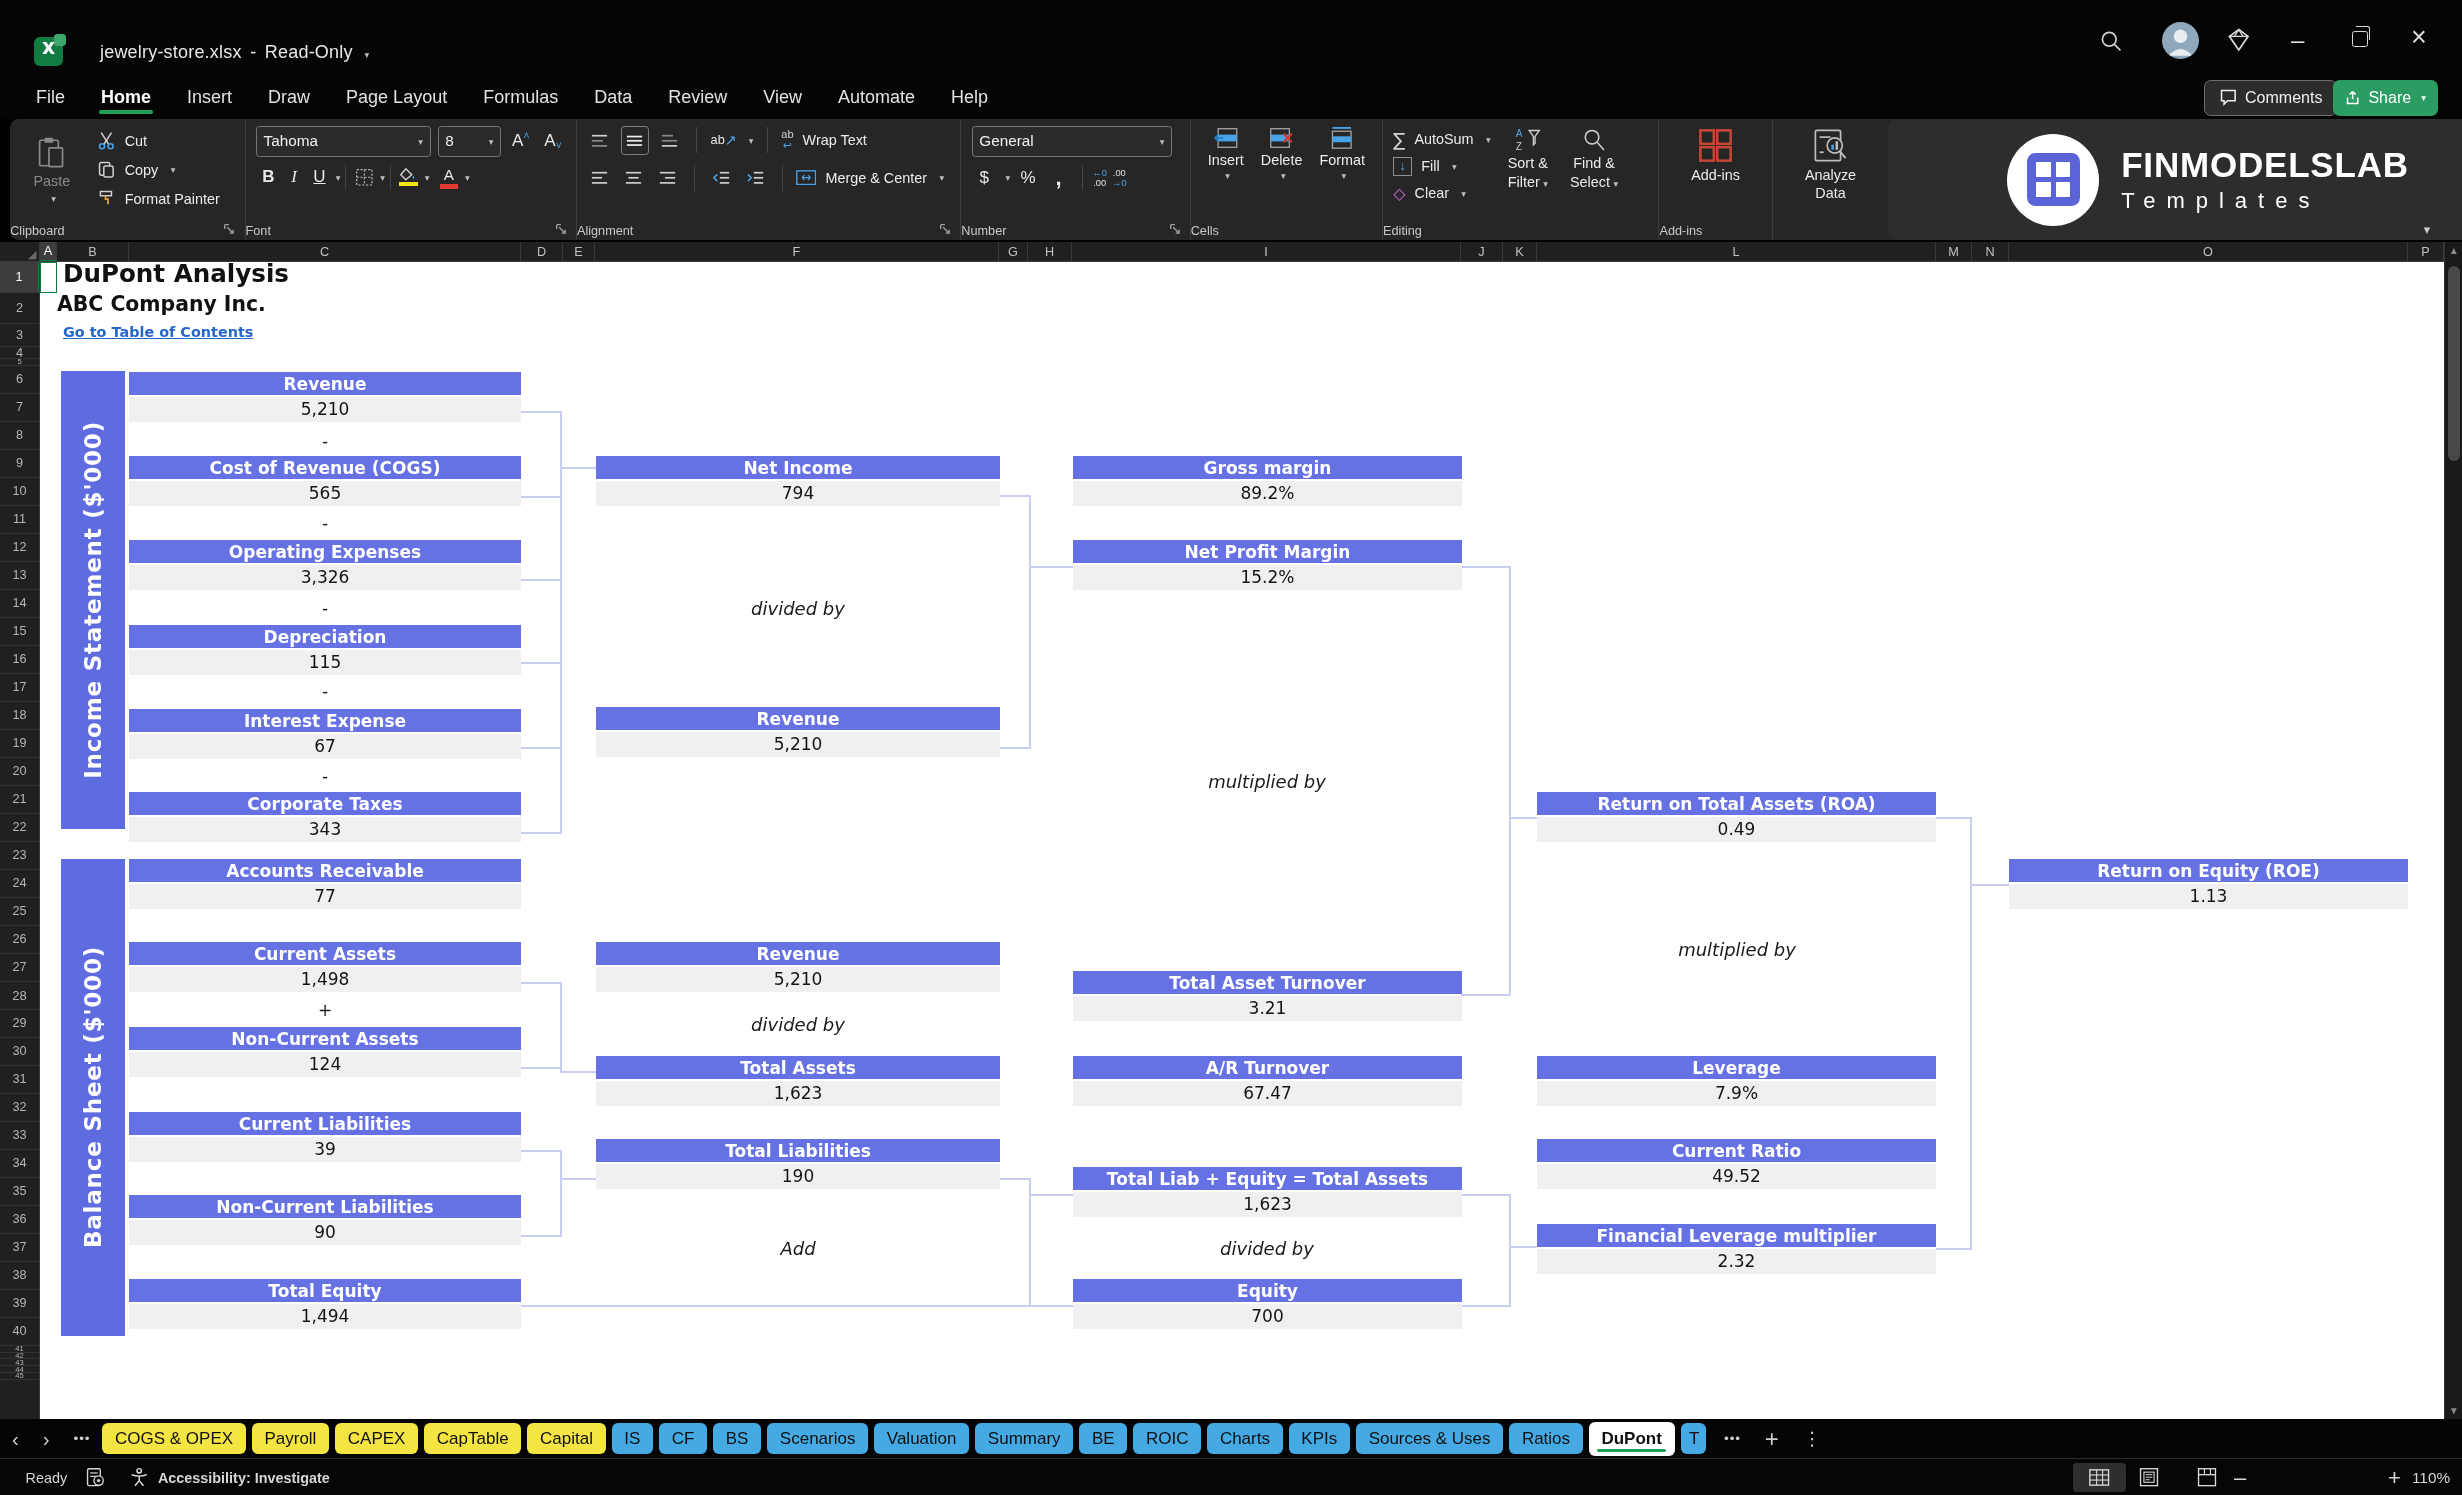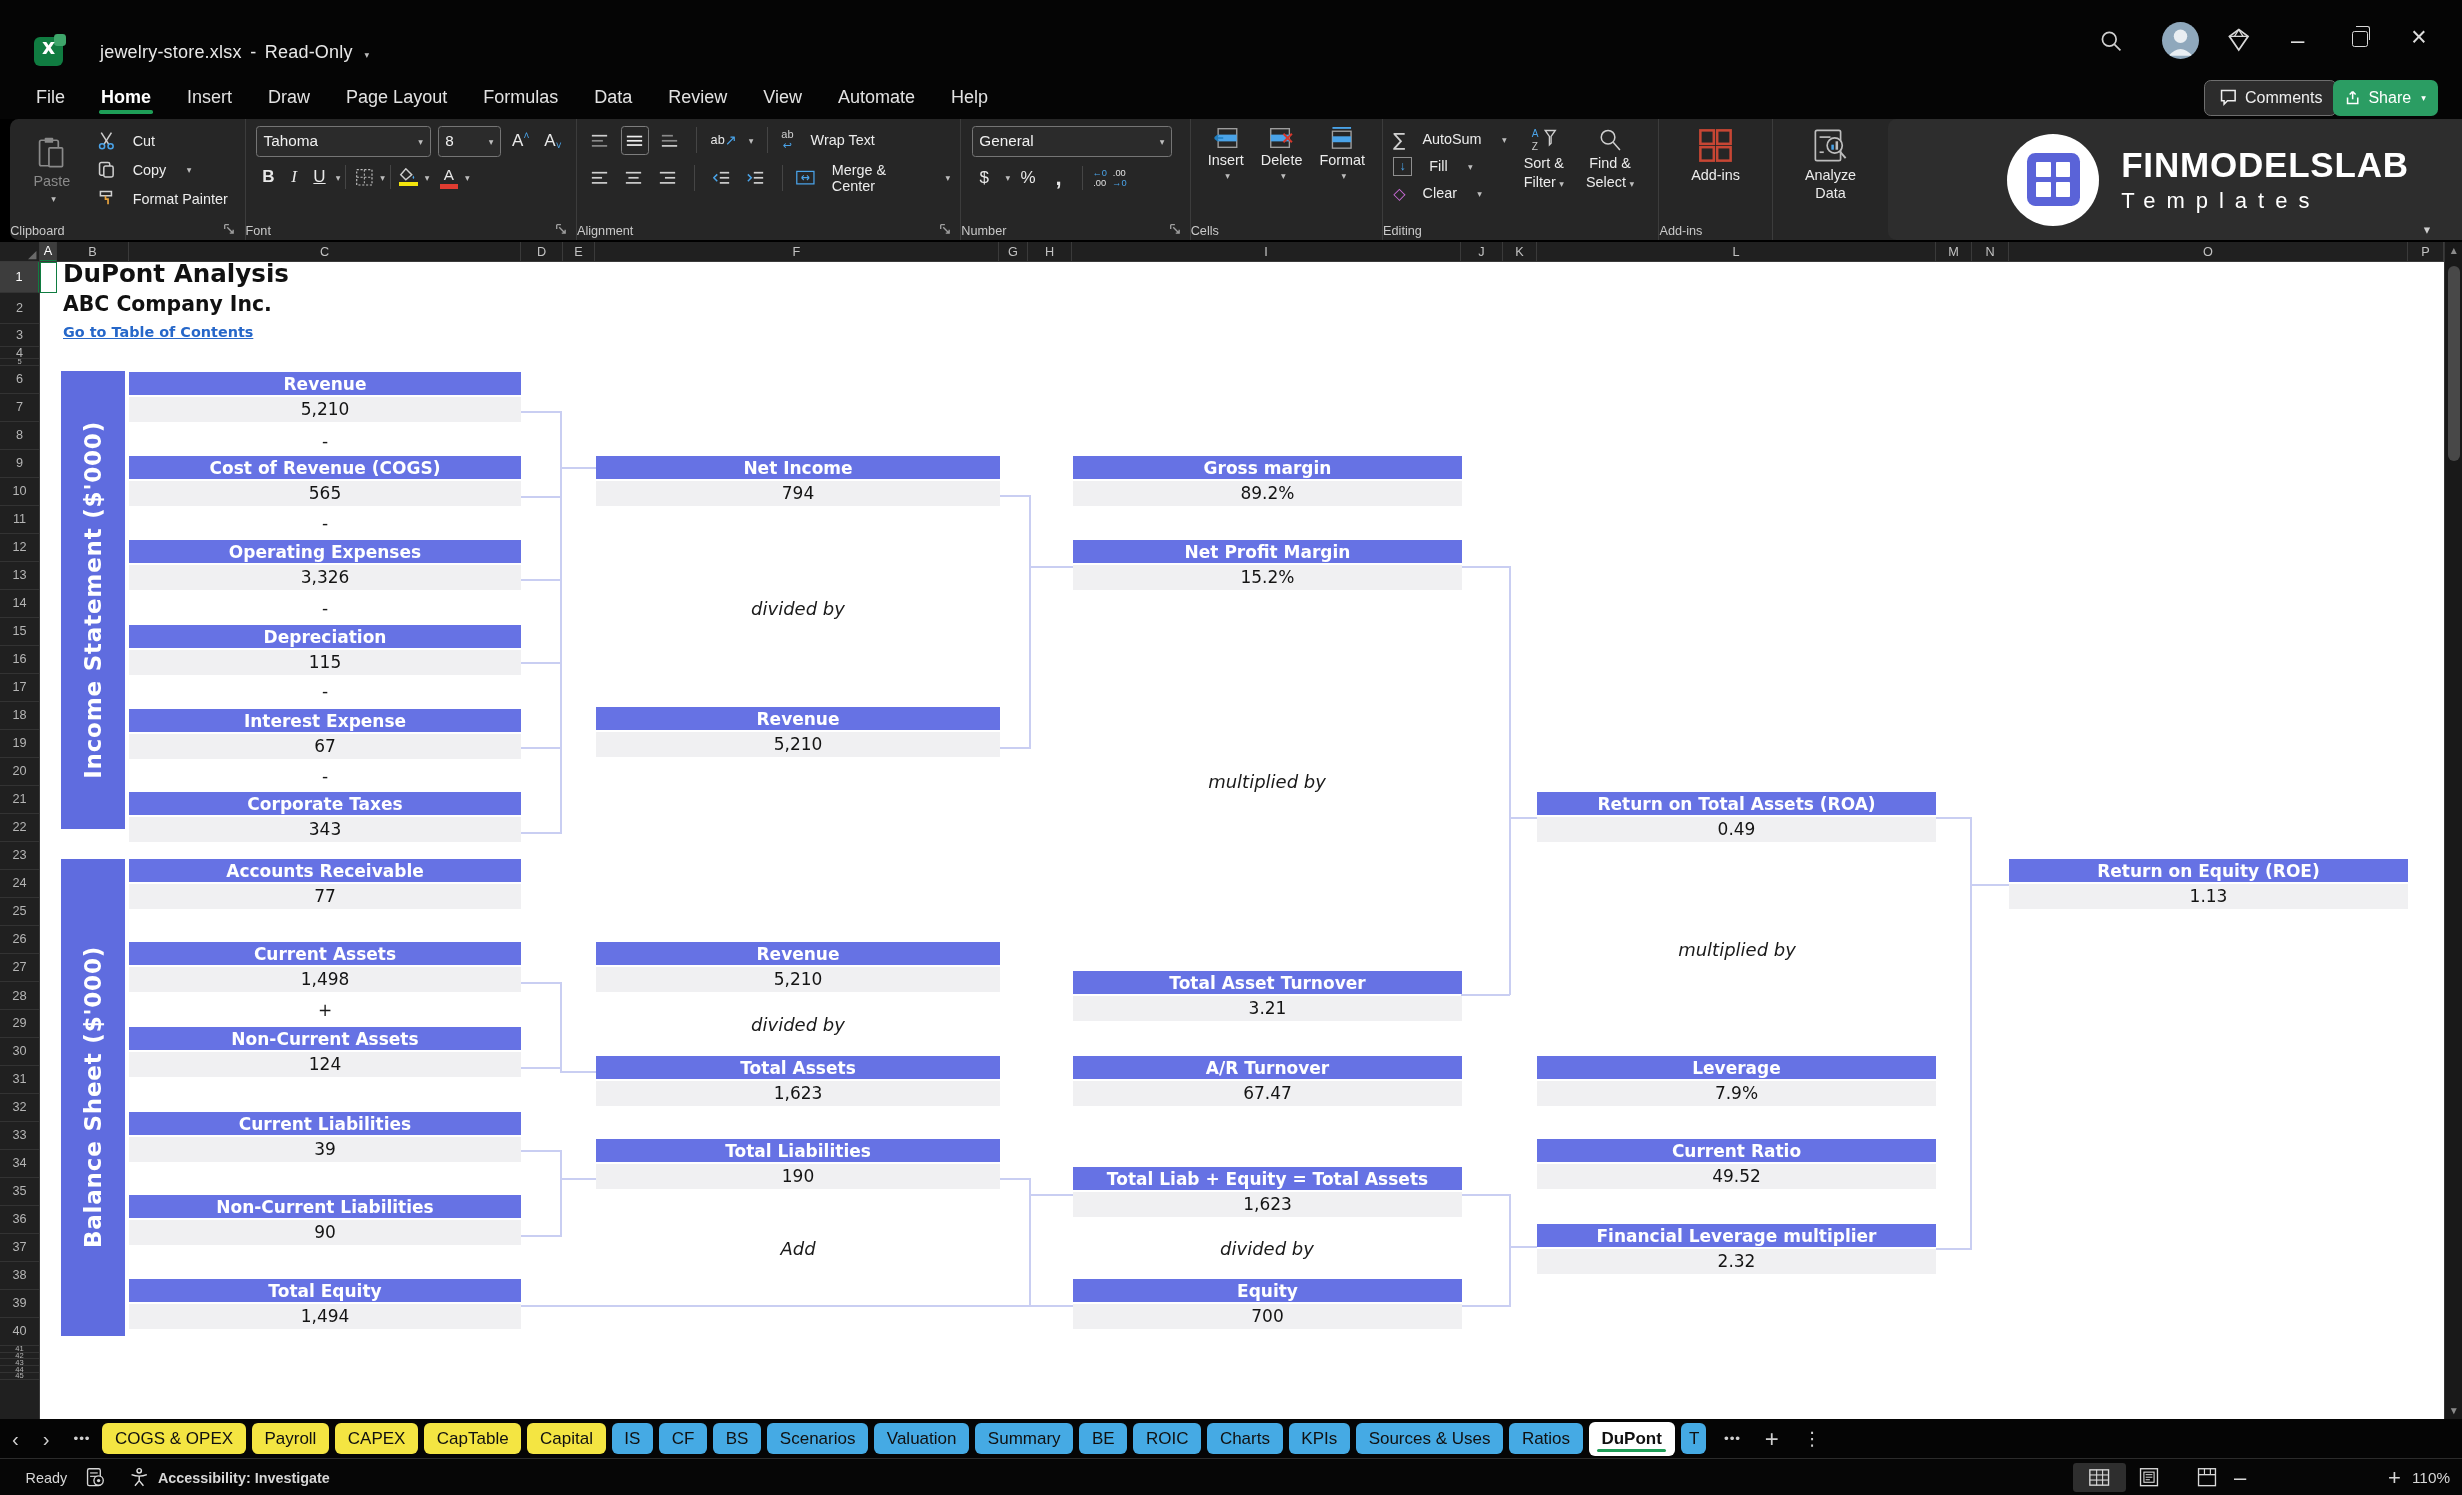--- a/index.html
+++ b/index.html
@@ -24,21 +24,21 @@
   
   #ribbonbody{left:10.2px;top:119px;width:2442px;height:121px;background:#262626;border-radius:8.5px;display:flex;align-items:stretch;}
   .rgroup{position:relative;border-right:0.8px solid #3c3c3c;padding:6.8px 10.2px 20.4px 10.2px;flex:none;}
   .glabel{position:absolute;bottom:2.5px;left:0;right:0;text-align:left;font-size:12.7px;color:#c9c9c9;}
   .launcher{position:absolute;bottom:3.4px;right:7.6px;width:13.6px;height:13.6px;}
   .car{font-size:9.3px;color:#bdbdbd;margin-left:3.4px;}
   .car::after{content:"▾";}
   .btnlabel{font-size:14.4px;color:#ececec;}
   .bigbtn{display:flex;flex-direction:column;align-items:center;justify-content:center;gap:3.4px;width:63px;height:88px;border-radius:5.1px;}
   .bigbtn.disabled .btnlabel{color:#8a8a8a;}
-  .smallrow{display:flex;align-items:center;gap:17px;height:29px;}
+  .smallrow{display:flex;align-items:center;gap:9px;height:29px;}
   .combo{display:flex;align-items:center;justify-content:space-between;background:#2b2b2b;border:0.8px solid #757575;border-radius:3.4px;height:29px;padding:0 6.8px;color:#f0f0f0;font-size:15.3px;}
   .fmtbtn{display:flex;align-items:center;justify-content:center;min-width:25.5px;height:27px;color:#e8e8e8;font-size:17px;}
   .vbtn{display:flex;flex-direction:column;align-items:center;gap:2.5px;padding:1.7px 5.1px;}
   .vbtn .btnlabel{font-size:14.4px;}
   .sepv{width:0.8px;background:#454545;margin:1.7px 5.1px;align-self:stretch;}
   .dec{display:flex;flex-direction:column;font-size:9.3px;line-height:10.2px;color:#e0e0e0;align-items:center;}
   
   #logoblock{margin-left:auto;width:726px;border-radius:8.5px;background:#2D2D2D;display:flex;align-items:center;gap:22px;padding-left:119px;flex:none;}
   #logocircle{width:92px;height:92px;background:#fff;border-radius:50%;display:flex;align-items:center;justify-content:center;flex:none;}
   #logosq{width:53px;height:53px;background:#5A63D8;border-radius:8.5px;display:grid;grid-template-columns:1fr 1fr;grid-template-rows:1fr 1fr;gap:5.1px;padding:9.3px;box-sizing:border-box;}
@@ -55,21 +55,21 @@
   #rownums{left:0;top:262px;width:40px;height:1157px;background:#202020;border-right:0.8px solid #3a3a3a;box-sizing:border-box;}
   .rn{color:#b5b5b5;display:flex;align-items:center;justify-content:center;border-bottom:0.8px solid #333;box-sizing:border-box;}
   .rn.selrow{background:#3d3d3d;color:#fff;border-right:1.7px solid #107C41;}
   #gridbg{left:40px;top:262px;width:2404px;height:1157px;background:#ffffff;}
   #selbox{left:40px;top:262px;width:17px;height:31px;border:1.7px solid #107C41;box-sizing:border-box;}
   
   #vscroll{left:2444px;top:242px;width:18.7px;height:1177px;background:#191919;border-left:0.8px solid #333;box-sizing:border-box;}
   #vscroll .arr{position:absolute;left:0;width:100%;text-align:center;color:#8a8a8a;font-size:10.2px;}
   #vthumb{position:absolute;left:2.5px;top:24px;width:12.7px;height:195px;background:#484848;border-radius:6px;}
   #sheet-title{left:63px;top:259px;font-size:24.6px;font-weight:bold;color:#111;font-family:"DejaVu Sans",sans-serif;}
-  #sheet-subtitle{left:63px;top:292px;font-size:20.4px;font-weight:bold;color:#111;font-family:"DejaVu Sans",sans-serif;}
+  #sheet-subtitle{left:57px;top:292px;font-size:20.4px;font-weight:bold;color:#111;font-family:"DejaVu Sans",sans-serif;}
   #sheet-link{left:63px;top:324px;font-size:14.4px;font-weight:bold;color:#2667C9;text-decoration:underline;font-family:"DejaVu Sans",sans-serif;cursor:pointer;}
   .seclabel{position:absolute;background:#5F6CDF;display:flex;align-items:center;justify-content:center;}
   .seclabel span{writing-mode:vertical-rl;transform:rotate(180deg);color:#fff;font-weight:bold;font-size:23px;letter-spacing:0.8px;font-family:"DejaVu Sans",sans-serif;white-space:nowrap;}
   .node{position:absolute;}
   .nh{background:#6672E4;color:#fff;font-weight:bold;font-size:17px;height:23px;display:flex;align-items:center;justify-content:center;font-family:"DejaVu Sans",sans-serif;white-space:nowrap;}
   .nv{background:#F0F0F2;color:#141414;font-size:17px;height:25.5px;margin-top:1.7px;display:flex;align-items:center;justify-content:center;font-family:"DejaVu Sans",sans-serif;}
   .op{position:absolute;transform:translate(-50%,-50%);font-size:17px;color:#1a1a1a;font-family:"DejaVu Sans",sans-serif;}
   .op.word{font-style:italic;font-size:18px;}
   .conn{position:absolute;background:#C9CEF2;}
   

